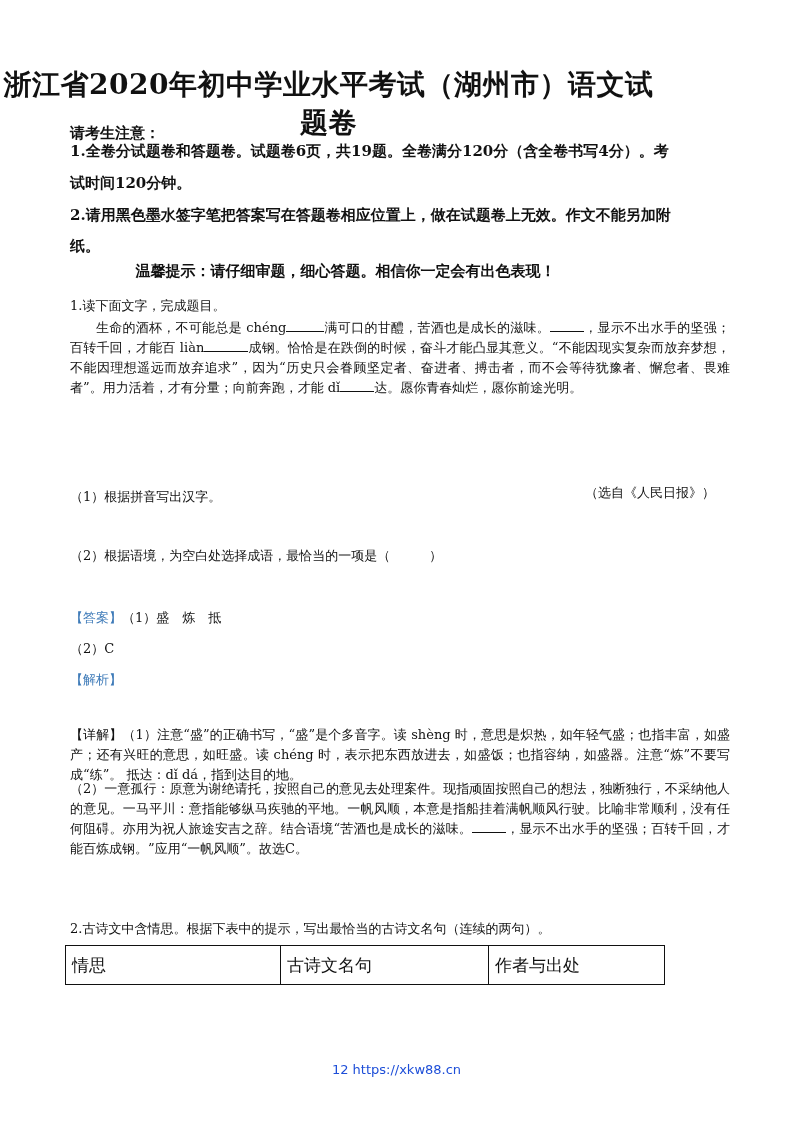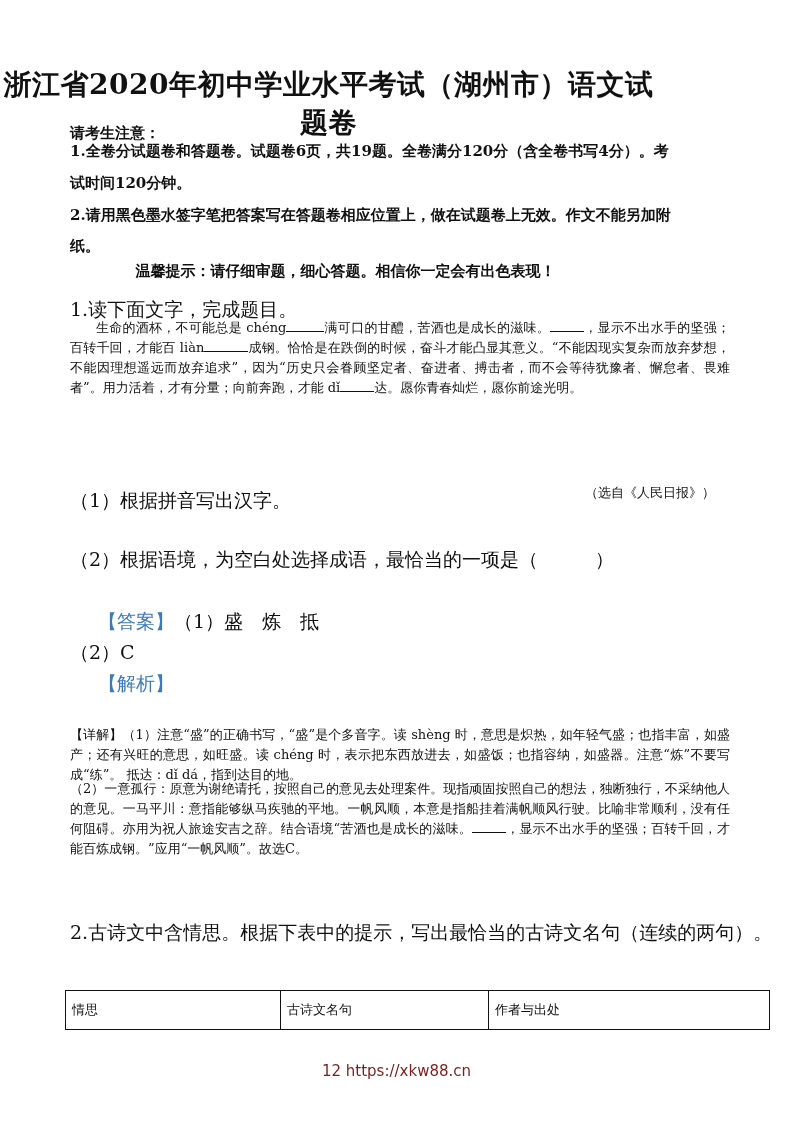--- a/index.html
+++ b/index.html
@@ -9,34 +9,34 @@
     color: #111;
   }
   .page { position: absolute; left: 0; top: 0; width: 793px; height: 1122px; }
   .title {
     position: absolute; left: 0; width: 657px; top: 66px;
     text-align: center; font-size: 28px; font-weight: bold; letter-spacing: 0.5px;
   }
   .line { position: absolute; left: 70px; white-space: nowrap; }
   .notice { font-size: 15px; font-weight: bold; }
   .tip { position: absolute; left: 0; width: 691px; text-align: center; font-size: 15px; font-weight: bold; top: 262px; }
-  .body12 { font-size: 19px; }
+  .body12 { font-size: 13px; }
   .para { position: absolute; left: 70px; width: 660px; font-size: 13px; line-height: 20px; text-align: justify; }
   .indent { text-indent: 26px; }
   .blank { display: inline-block; border-bottom: 1px solid #111; height: 12px; vertical-align: baseline; }
   .source { position: absolute; right: 78px; top: 484px; font-size: 13px; }
-  .tag { color: #3d7ab8; margin-left: 28px; }
+  .tag { color: #3d7ab8; }
   table.qtable {
-    position: absolute; left: 65px; top: 945px; width: 705px; height: 40px;
-    border-collapse: collapse; font-size: 13px; margin-top: 45px;
+    position: absolute; left: 65px; top: 945px; width: 600px; height: 40px;
+    border-collapse: collapse; font-size: 17px;
   }
   table.qtable td { border: 1.5px solid #111; padding: 0 6px; vertical-align: middle; }
   .footer {
     position: absolute; left: 0; width: 793px; top: 1062px; text-align: center;
-    font-family: "DejaVu Sans", sans-serif; font-size: 15px; color: #7f1d1d;
+    font-family: "DejaVu Sans", sans-serif; font-size: 13px; color: #1d4ed8;
   }
 </style>
 </head>
 <body>
 
 <div class="page">
 
   <div class="title">浙江省2020年初中学业水平考试（湖州市）语文试题卷</div>
 
   <div class="line notice" style="top:110px;margin-top:14px;">请考生注意：</div>

